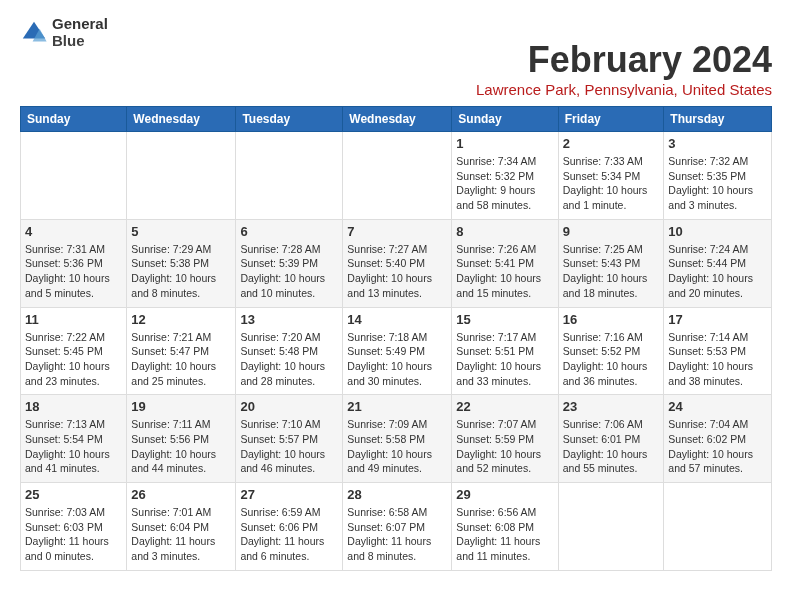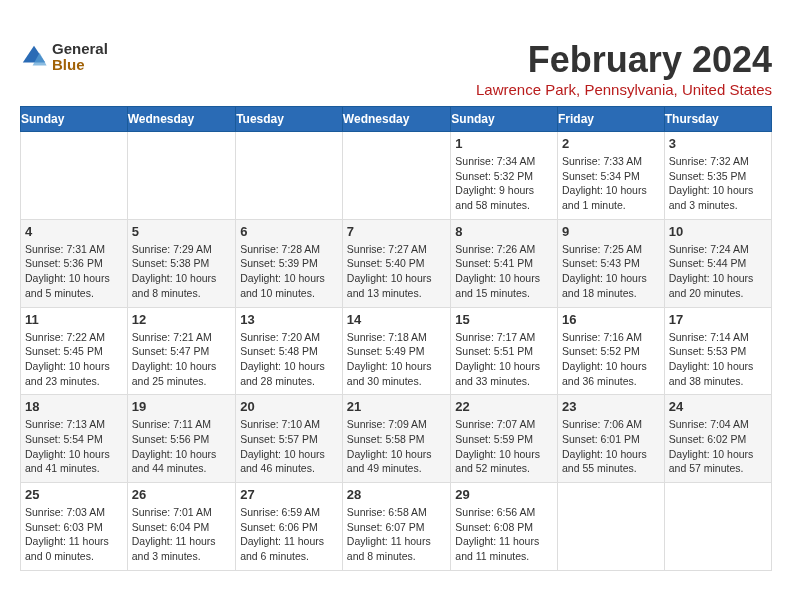--- a/index.html
+++ b/index.html
@@ -6,42 +6,42 @@
     body {
       font-family: Arial, sans-serif;
       background: #fff;
       width: 792px;
       min-height: 612px;
       padding: 16px 20px;
     }
     .header {
       display: flex;
       justify-content: space-between;
-      align-items: center;
+      align-items: flex-start;
       margin-bottom: 8px;
     }
     .logo {
       display: flex;
       align-items: center;
       gap: 4px;
     }
     .logo-text {
       display: flex;
       flex-direction: column;
       line-height: 1.1;
     }
     .logo-general {
       font-size: 15px;
       font-weight: bold;
       color: #333;
     }
     .logo-blue {
       font-size: 15px;
       font-weight: bold;
-      color: #a16207;
+      color: #404040;
     }
     .logo-icon {
       width: 28px;
       height: 28px;
     }
     .title-block {
       text-align: right;
     }
     .month-title {
       font-size: 36px;
@@ -56,21 +56,21 @@
     table {
       width: 100%;
       border-collapse: collapse;
       font-size: 11px;
     }
     thead tr {
       background-color: #2a6bb5;
       color: #fff;
     }
     thead th {
-      padding: 5px 0;
+      padding: 5px 6px;
       text-align: left;
       font-size: 12px;
       font-weight: bold;
       border: 1px solid #1a5a9a;
     }
     tbody tr {
       border-bottom: 1px solid #ccc;
     }
     tbody td {
       vertical-align: top;

